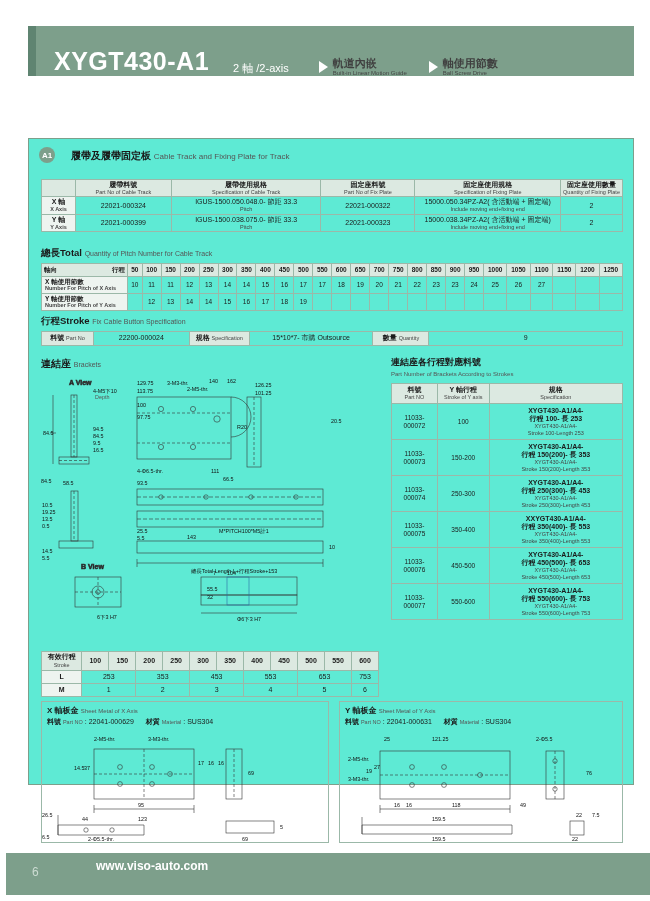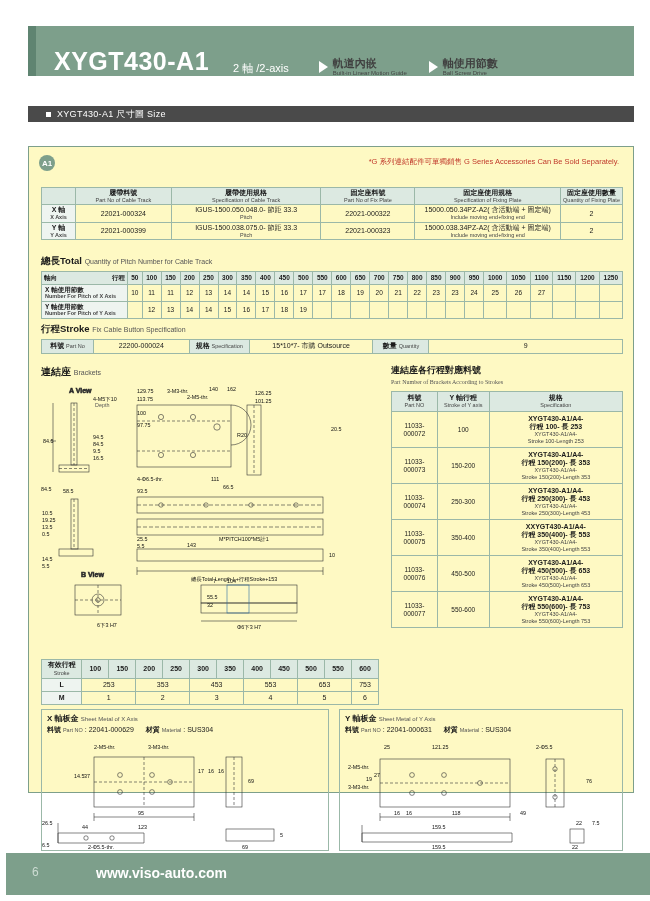--- a/index.html
+++ b/index.html
@@ -45,22 +45,22 @@
   .feat-en { font-size:6px; display:block; opacity:.95;}
   
   .seclabel {
     position:absolute; left:22px; top:100px; width:606px; height:16px;
     background:#4a4a4a; color:#fff; font-size:9px;
     display:flex; align-items:center; padding-left:18px; letter-spacing:.3px;
   }
   .seclabel .sq { width:5px;height:5px;background:#fff;margin-right:6px;}
   
   .panel {
-    position:absolute; left:22px; top:140px; width:606px; height:647px;
-    border:1px solid #7d9f8b; background:#fef9c3;
+    position:absolute; left:22px; top:132px; width:606px; height:647px;
+    border:1px solid #7d9f8b; background:#5eead4;
   }
   .inner { position:absolute; inset:0; padding:10px 12px; }
   .badge {
     position:absolute; left:10px; top:8px;
     width:16px;height:16px;border-radius:50%;
     background:#7d9f8b;color:#fff;font-size:8px;font-weight:bold;
     display:flex;align-items:center;justify-content:center;
   }
   .grp-title { font-size:10px; font-weight:bold; margin-left:30px; }
   .grp-title .en { font-weight:normal; font-size:8px; color:#555; }
@@ -88,21 +88,21 @@
   #tbl3 { position:absolute; left:12px; top:192px; width:582px;}
   #tbl3 th, #tbl3 td { height:14px;}
 
   .grp-title4 { position:absolute; left:12px; top:218px; font-size:10px; font-weight:bold;}
   
   .draw-left {
     position:absolute; left:12px; top:234px; width:338px; height:270px;
   }
   .draw-left svg { display:block; }
   
-  .grp-title5 { position:absolute; left:362px; top:218px; font-size:9px; font-weight:bold; line-height:1.2;font-family:Liberation Serif, serif;}
+  .grp-title5 { position:absolute; left:362px; top:218px; font-size:9px; font-weight:bold; line-height:1.2;}
   .grp-title5 .en{ font-weight:normal; font-size:6px; color:#555;}
   #tbl4 { position:absolute; left:362px; top:244px; width:232px;}
   #tbl4 th { height:20px;}
   #tbl4 td { height:36px; font-size:6.5px;}
   #tbl4 td.spec { text-align:center; font-weight:bold; font-size:7px;}
   #tbl4 td.spec .sub { font-weight:normal; font-size:5.5px; color:#444; display:block;}
   #tbl5 { position:absolute; left:12px; top:512px; width:338px;}
   #tbl5 th, #tbl5 td { height:13px; width:30px;}
   #tbl5 th:first-child, #tbl5 td:first-child { width:46px;}
   
@@ -111,21 +111,21 @@
   .sm-head { font-size:8px; font-weight:bold; padding:3px 5px 0 5px;}
   .sm-head .en { font-weight:normal; font-size:6px; color:#555;}
   .sm-row { display:flex; gap:12px; font-size:7px; padding:1px 5px 2px 5px; align-items:center;}
   .sm-row b { font-weight:bold; }
   .sm-row .en { font-size:5.5px; color:#555;}
   
   .footer {
     position:absolute; left:0; bottom:0; width:650px; height:42px; background:#7d9f8b;
   }
   .footer .url {
-    position:absolute; left:90px; top:12px; color:#ffffff; font-size:14px; font-weight:bold;
+    position:absolute; left:90px; top:6px; color:#ffffff; font-size:12px; font-weight:bold;
   }
   .footer .pg {
     position:absolute; left:26px; top:12px; color:#cddcd3; font-size:12px;
   }
   text { font-family:"Liberation Sans", sans-serif; }
 </style>
 </head>
 <body>
 
 <div class="page">
@@ -145,30 +145,29 @@
       <div class="feat">
         <span class="tri"></span>
         <span class="feat-txt">
           <span class="feat-cn">軸使用節數</span>
           <span class="feat-en">Ball Screw Drive</span>
         </span>
       </div>
     </div>
   </div>
 
-  <div class="seclabel">
-    <span class="sq"></span>
-    <span>XYGT430-A1 尺寸圖 Size</span>
-  </div>
 
   <div class="panel">
     <div class="inner">
 
       <div class="badge">A1</div>
-      <div class="note-red">*G 系列連結配件可單獨銷售 G Series Accessories Can Be Sold Separately.</div>
+      <div class="grp-title">
+        <span>履帶及履帶固定板</span>
+        <span class="en">Cable Track and Fixing Plate for Track</span>
+      </div>
 
       <table class="t" id="tbl1">
         <tbody>
             <tr>
           <th style="width:34px;"></th>
           <th style="width:96px;">
             <span>履帶料號</span>
             <span class="en">Part No of Cable Track</span>
           </th>
           <th style="width:150px;">

